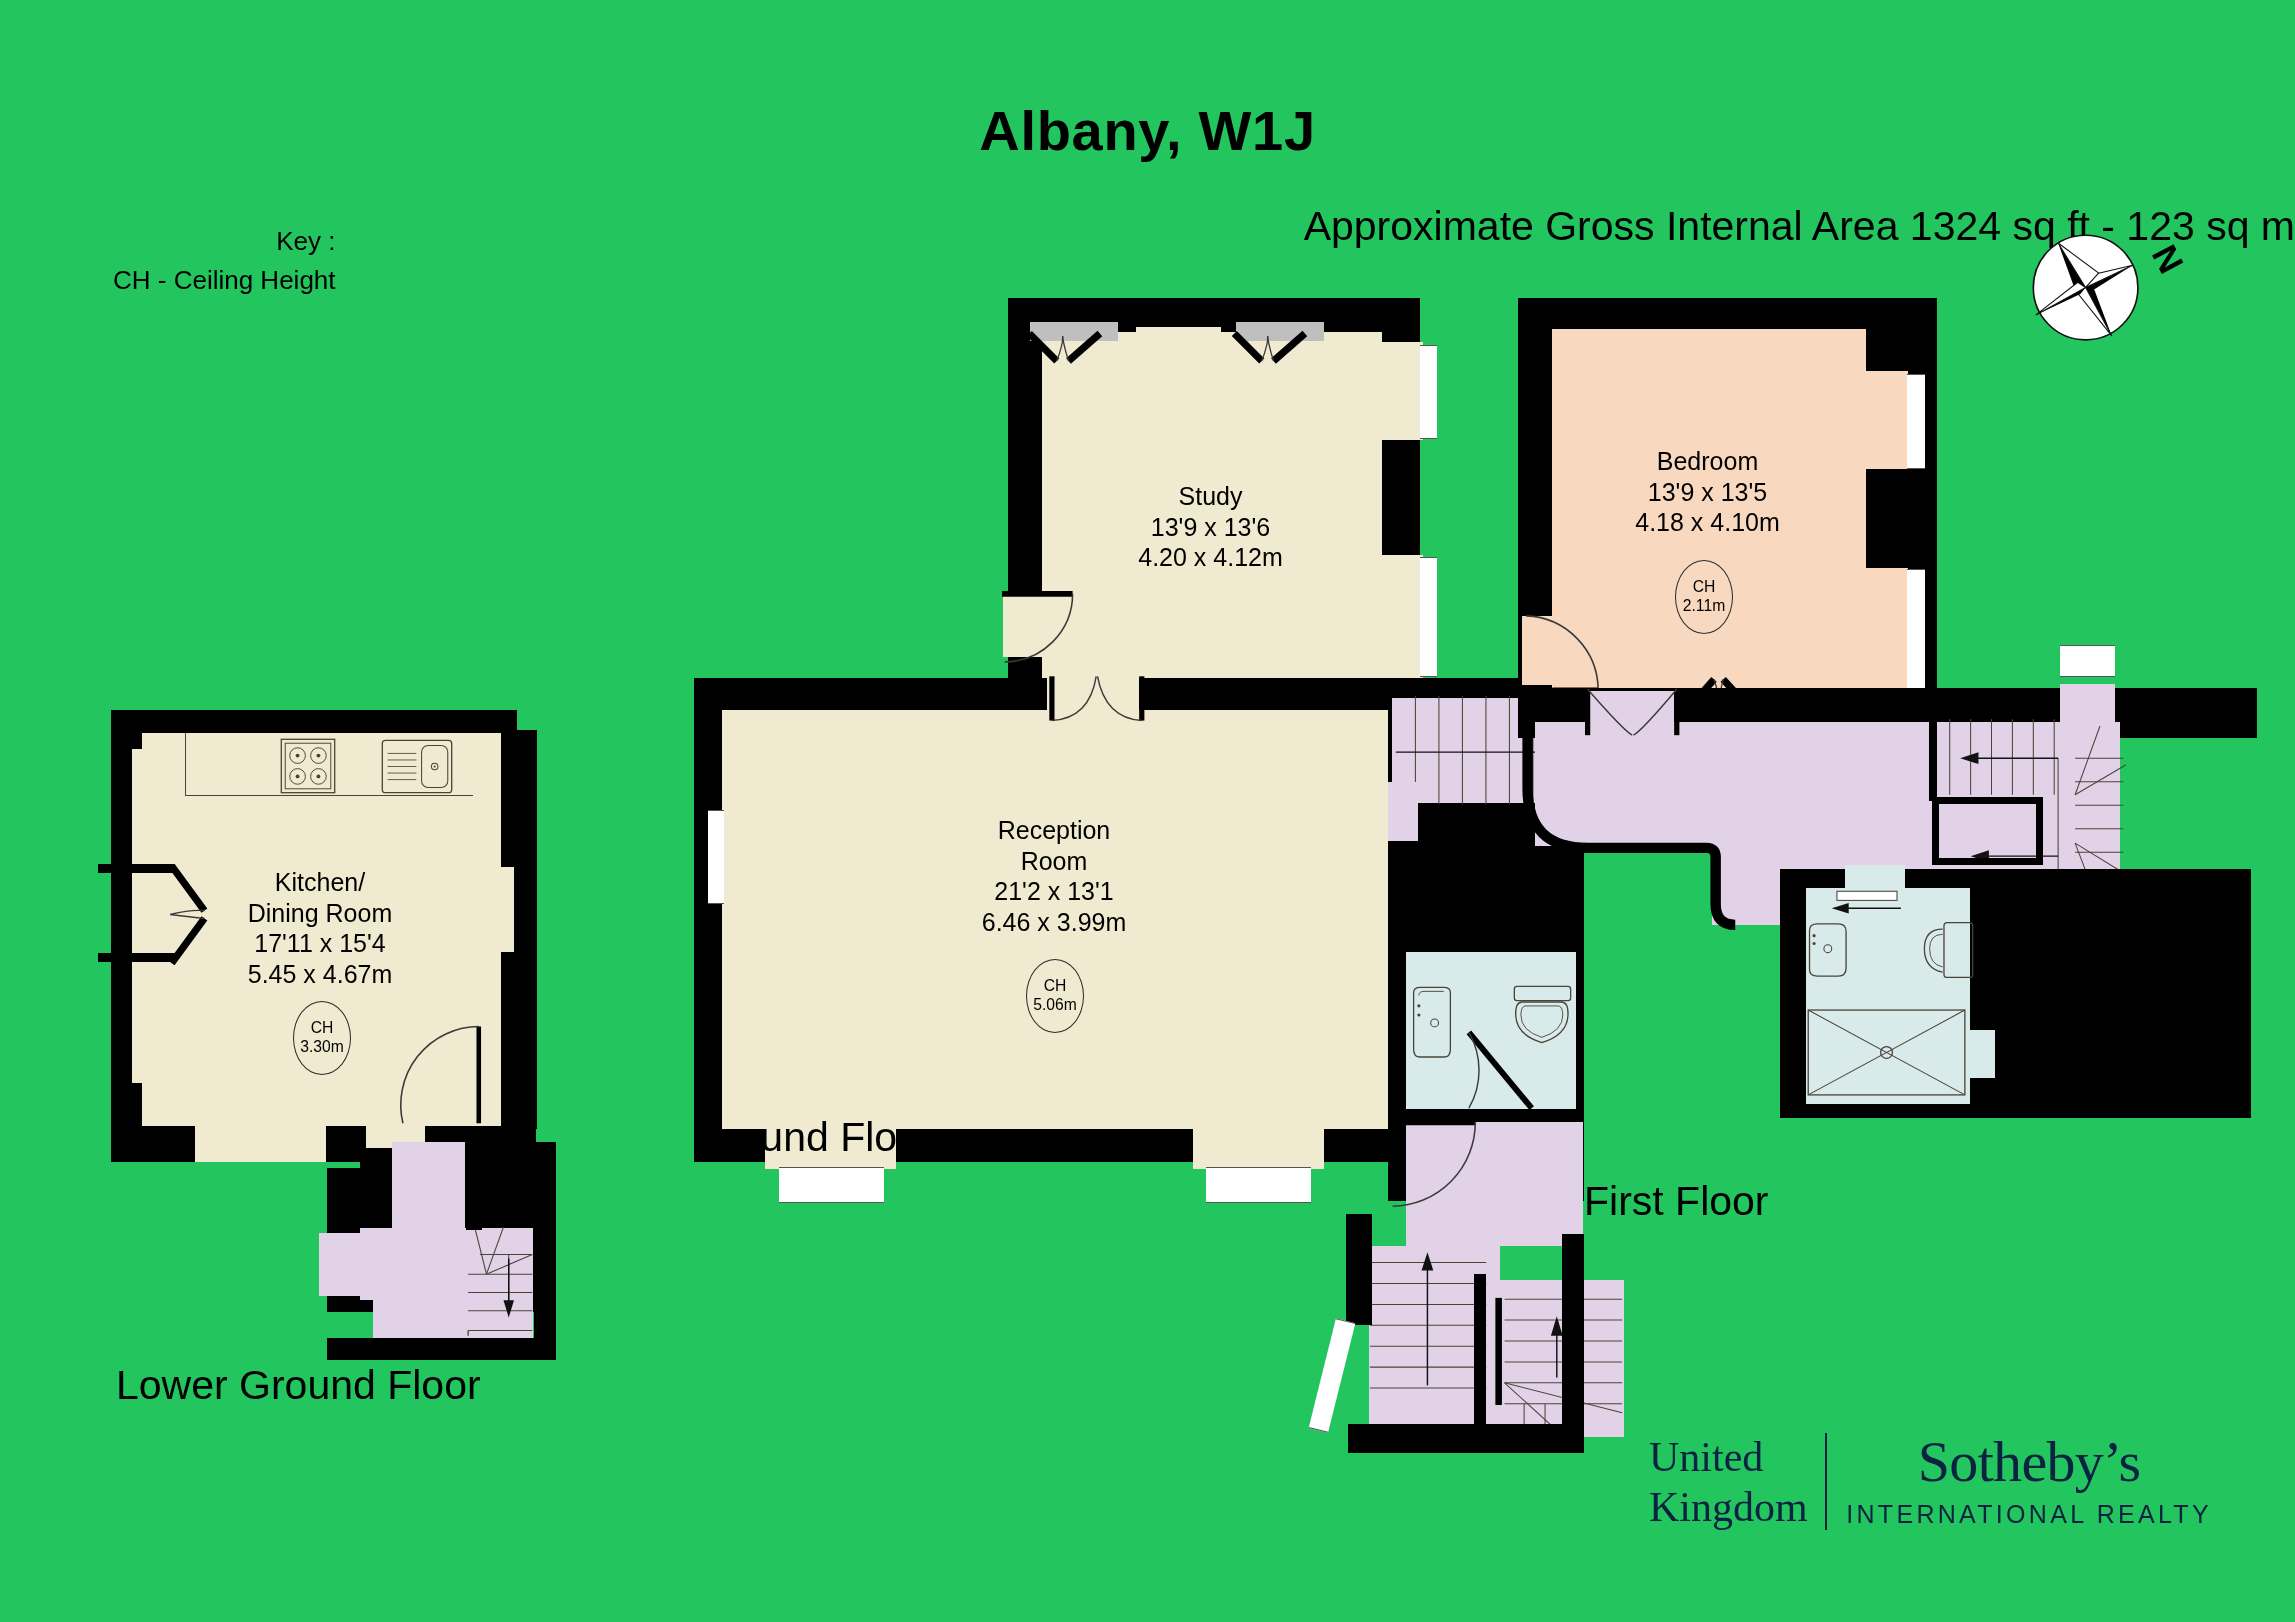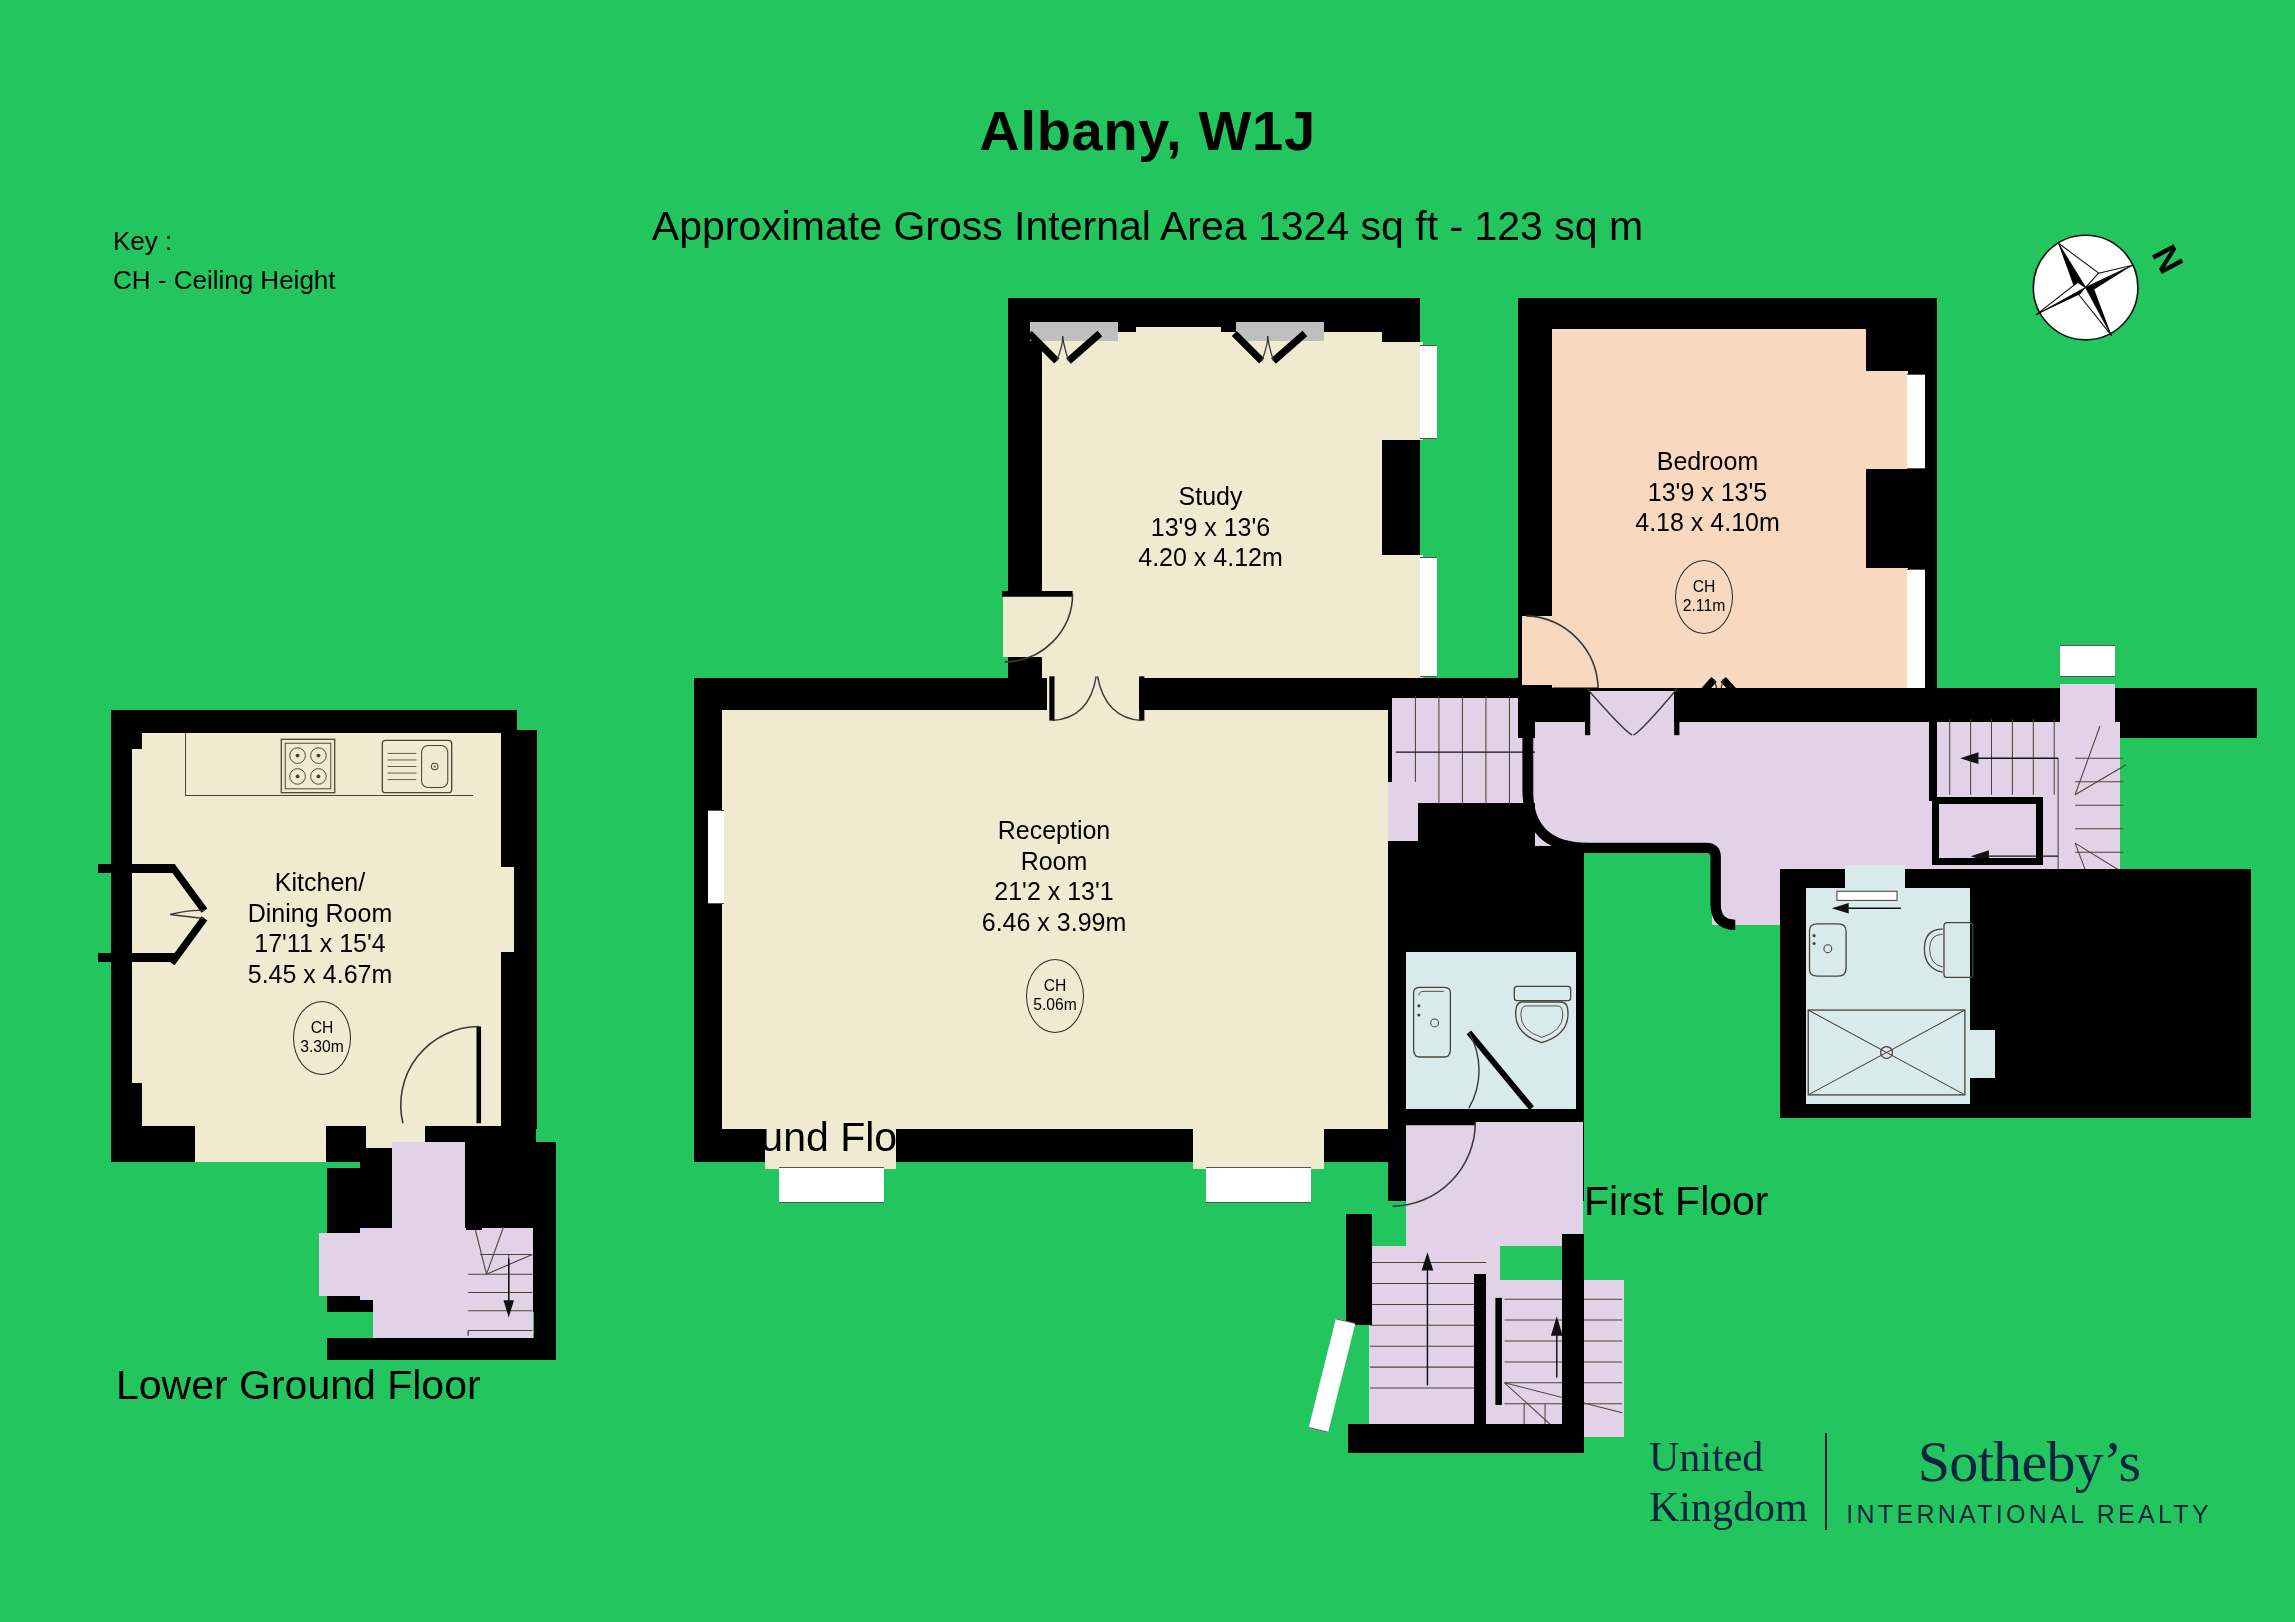--- a/index.html
+++ b/index.html
@@ -31,32 +31,33 @@
     font-size: 56px;
     font-weight: bold;
     letter-spacing: 0.7px;
     color: #000;
     font-family: "Liberation Sans", sans-serif;
   }
   .subtitle {
     position: absolute;
     left: 0; top: 203px;
     width: 2295px;
-    text-align: center;
+    text-align: right;
     font-size: 41px;
     font-weight: normal;
     color: #000;
   }
 
   .key-block {
     position: absolute;
     left: 113px; top: 222px;
     font-size: 26px;
     line-height: 1.5;
     color: #000;
+    text-align: right;
   }
 
   .floor-label {
     position: absolute;
     font-size: 41px;
     color: #000;
     white-space: nowrap;
   }
 
   

